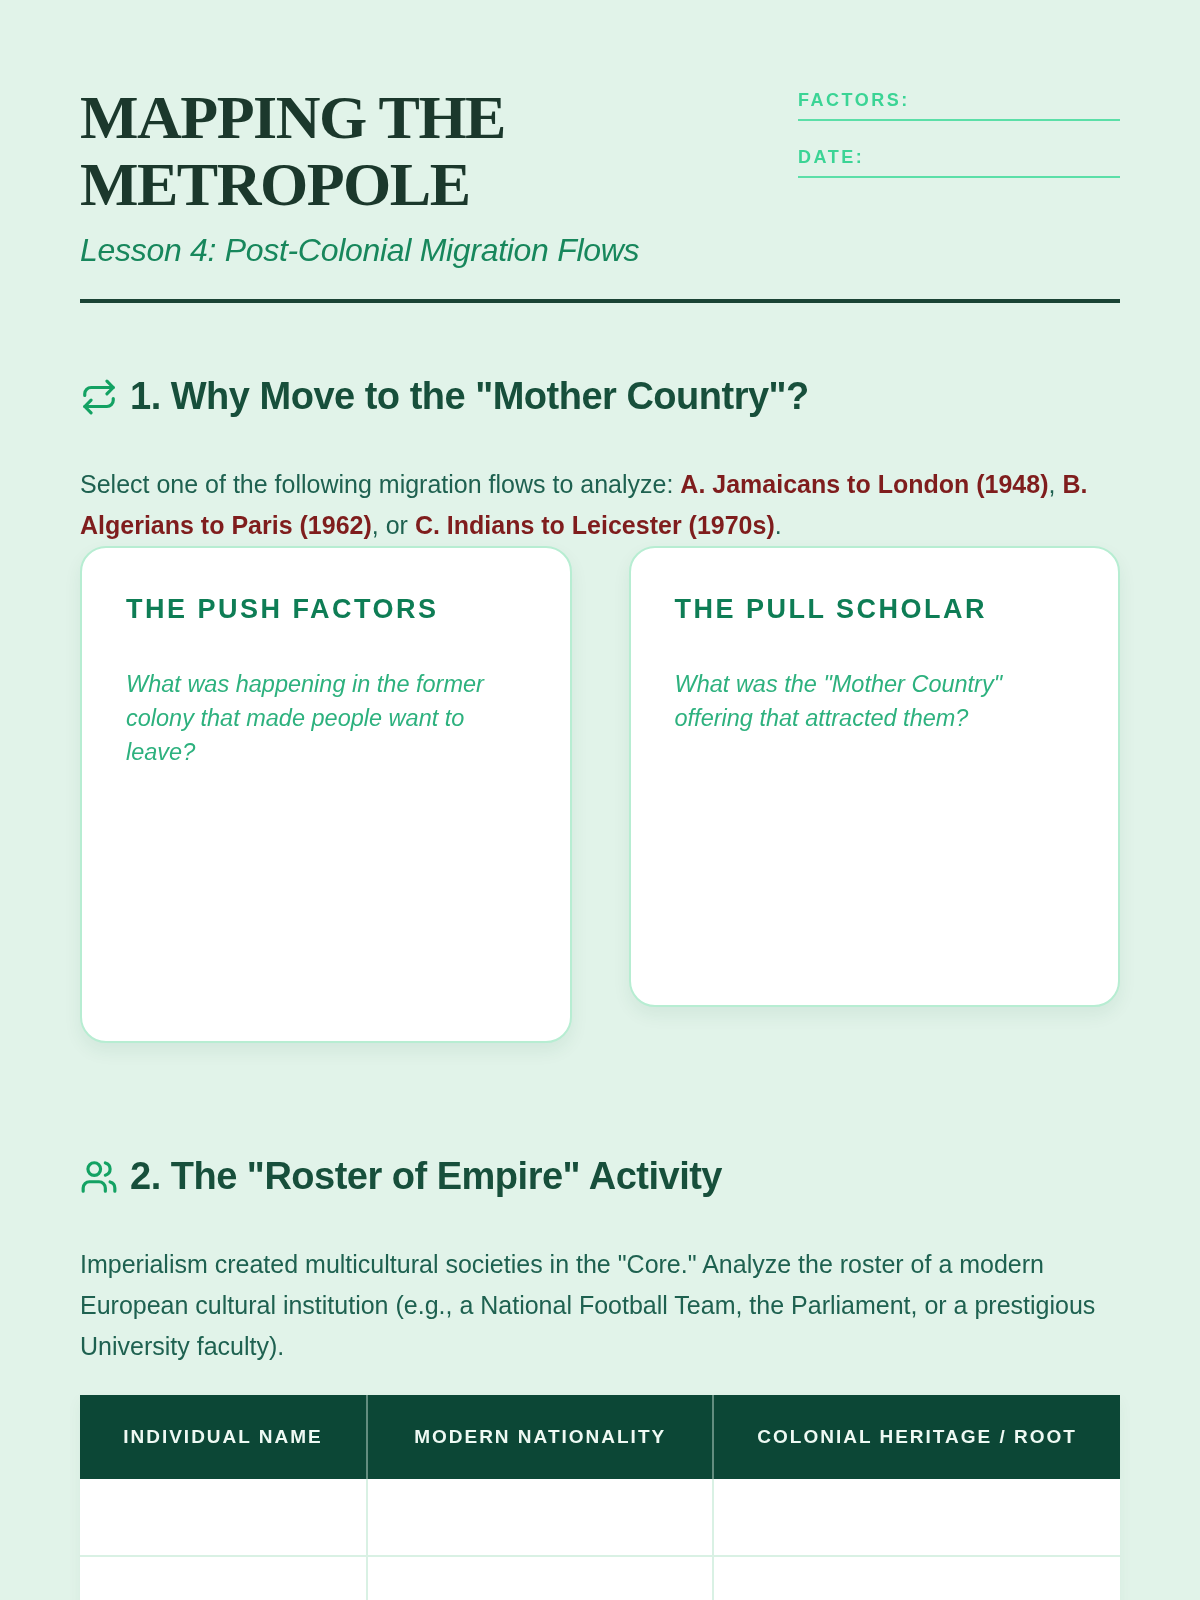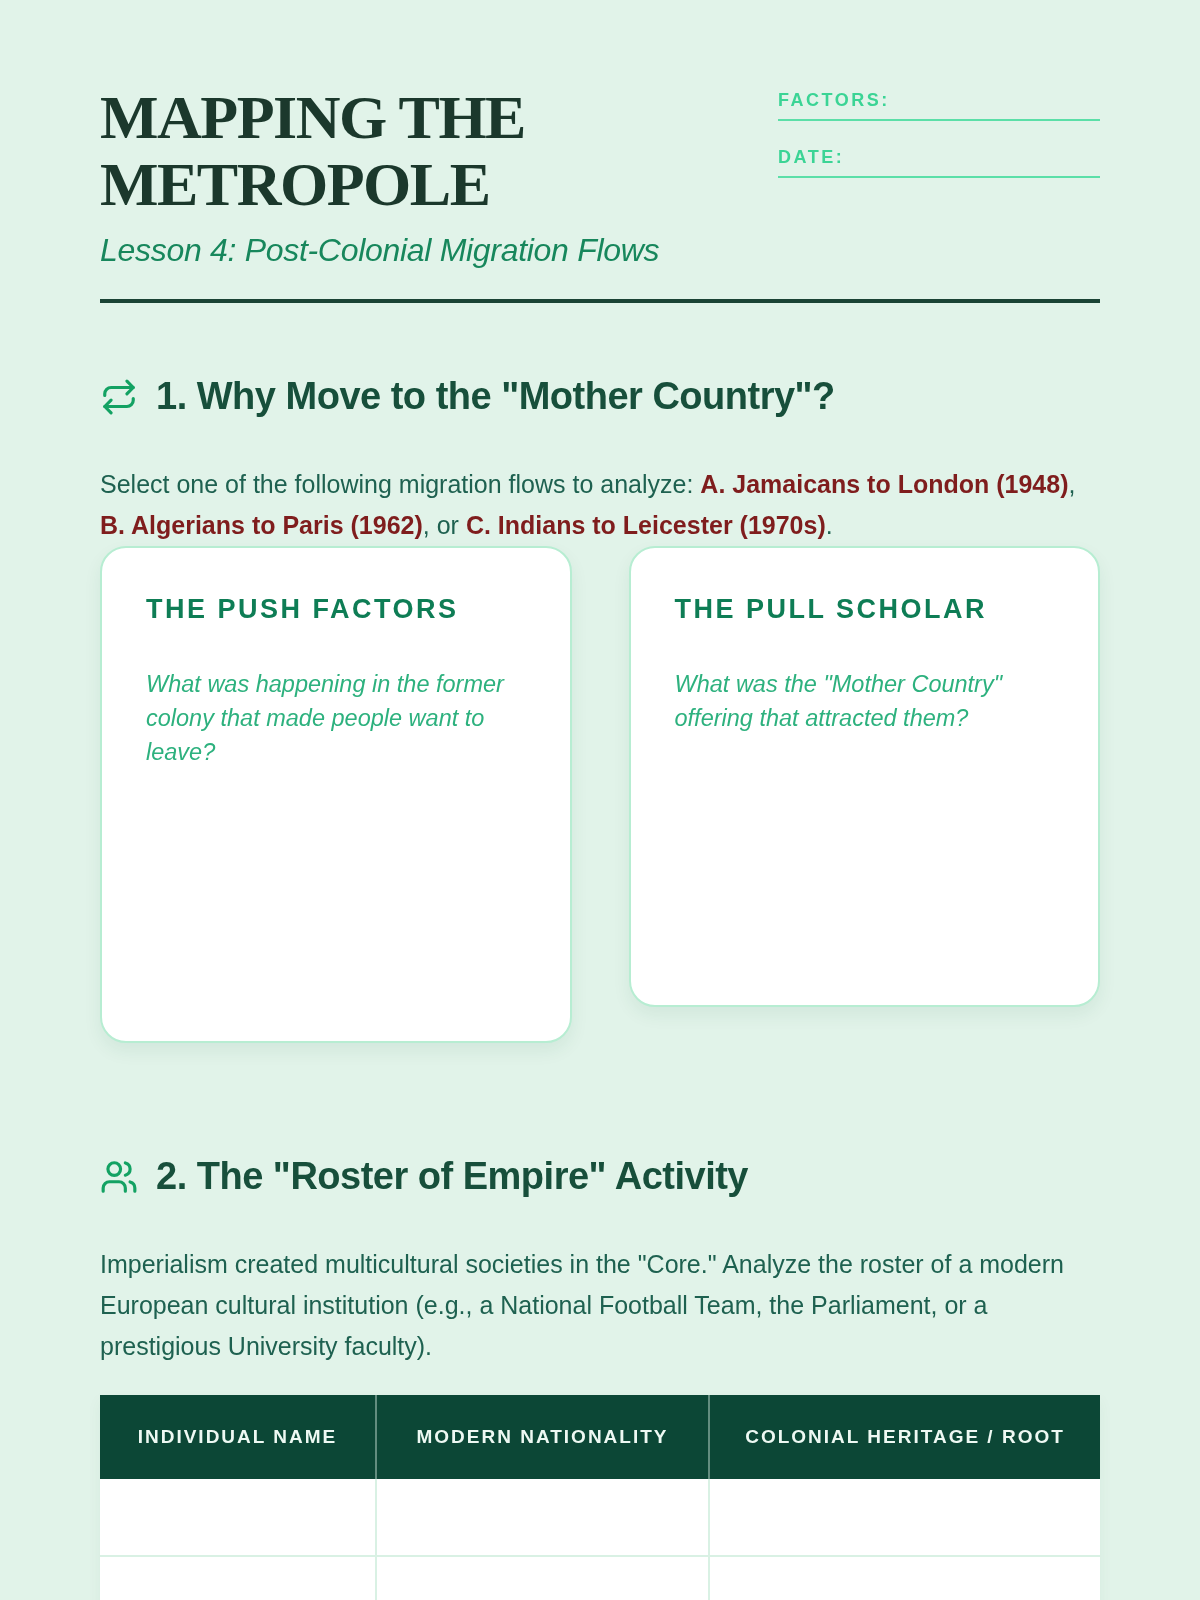--- a/index.html
+++ b/index.html
@@ -18,21 +18,21 @@
     --cell-border:#d9f1e4;
     --divider-dark:#1a4335;
   }
   *{margin:0;padding:0;box-sizing:border-box;}
   html,body{width:1200px;height:1600px;overflow:hidden;}
   body{
     background:var(--mint-bg);
     font-family:"Liberation Sans","DejaVu Sans",sans-serif;
     color:var(--body-green);
   }
-  .page{width:1200px;height:1600px;padding:0 100px;overflow:hidden;}
+  .page{width:1200px;height:1600px;padding:0 80px;overflow:hidden;}
 
   
   .header{display:flex;justify-content:space-between;align-items:flex-start;margin-top:84px;}
   .worksheet-title{
     font-family:"Liberation Serif","DejaVu Serif",serif;
     font-weight:700;font-size:62px;line-height:67px;letter-spacing:-1.5px;
     color:var(--title-green);
   }
   .lesson-subtitle{
     margin-top:14px;font-style:italic;font-size:32px;font-weight:500;
@@ -41,21 +41,21 @@
   .fields{width:322px;margin-top:6px;flex:none;}
   .field{border-bottom:2px solid var(--accent-line);padding-bottom:8px;}
   .field + .field{margin-top:26px;}
   .field-label{
     font-size:18px;font-weight:700;letter-spacing:2.5px;color:var(--accent-green);
   }
 
   .header-divider{border:none;border-top:4px solid var(--divider-dark);margin-top:30px;}
 
   
-  .section-heading{display:flex;align-items:center;gap:18px;}
+  .section-heading{display:flex;align-items:center;gap:12px;}
   .section-1 .section-heading{margin-top:72px;}
   .section-2 .section-heading{margin-top:112px;}
   .section-heading h2{
     font-size:38px;font-weight:700;letter-spacing:-0.5px;color:var(--heading-green);
   }
   .heading-icon{width:38px;height:38px;flex:none;display:block;}
 
   
   .body-par{margin-top:46px;font-size:25px;line-height:41px;color:var(--body-green);}
   .body-par b{font-weight:700;color:#7f1d1d;}

